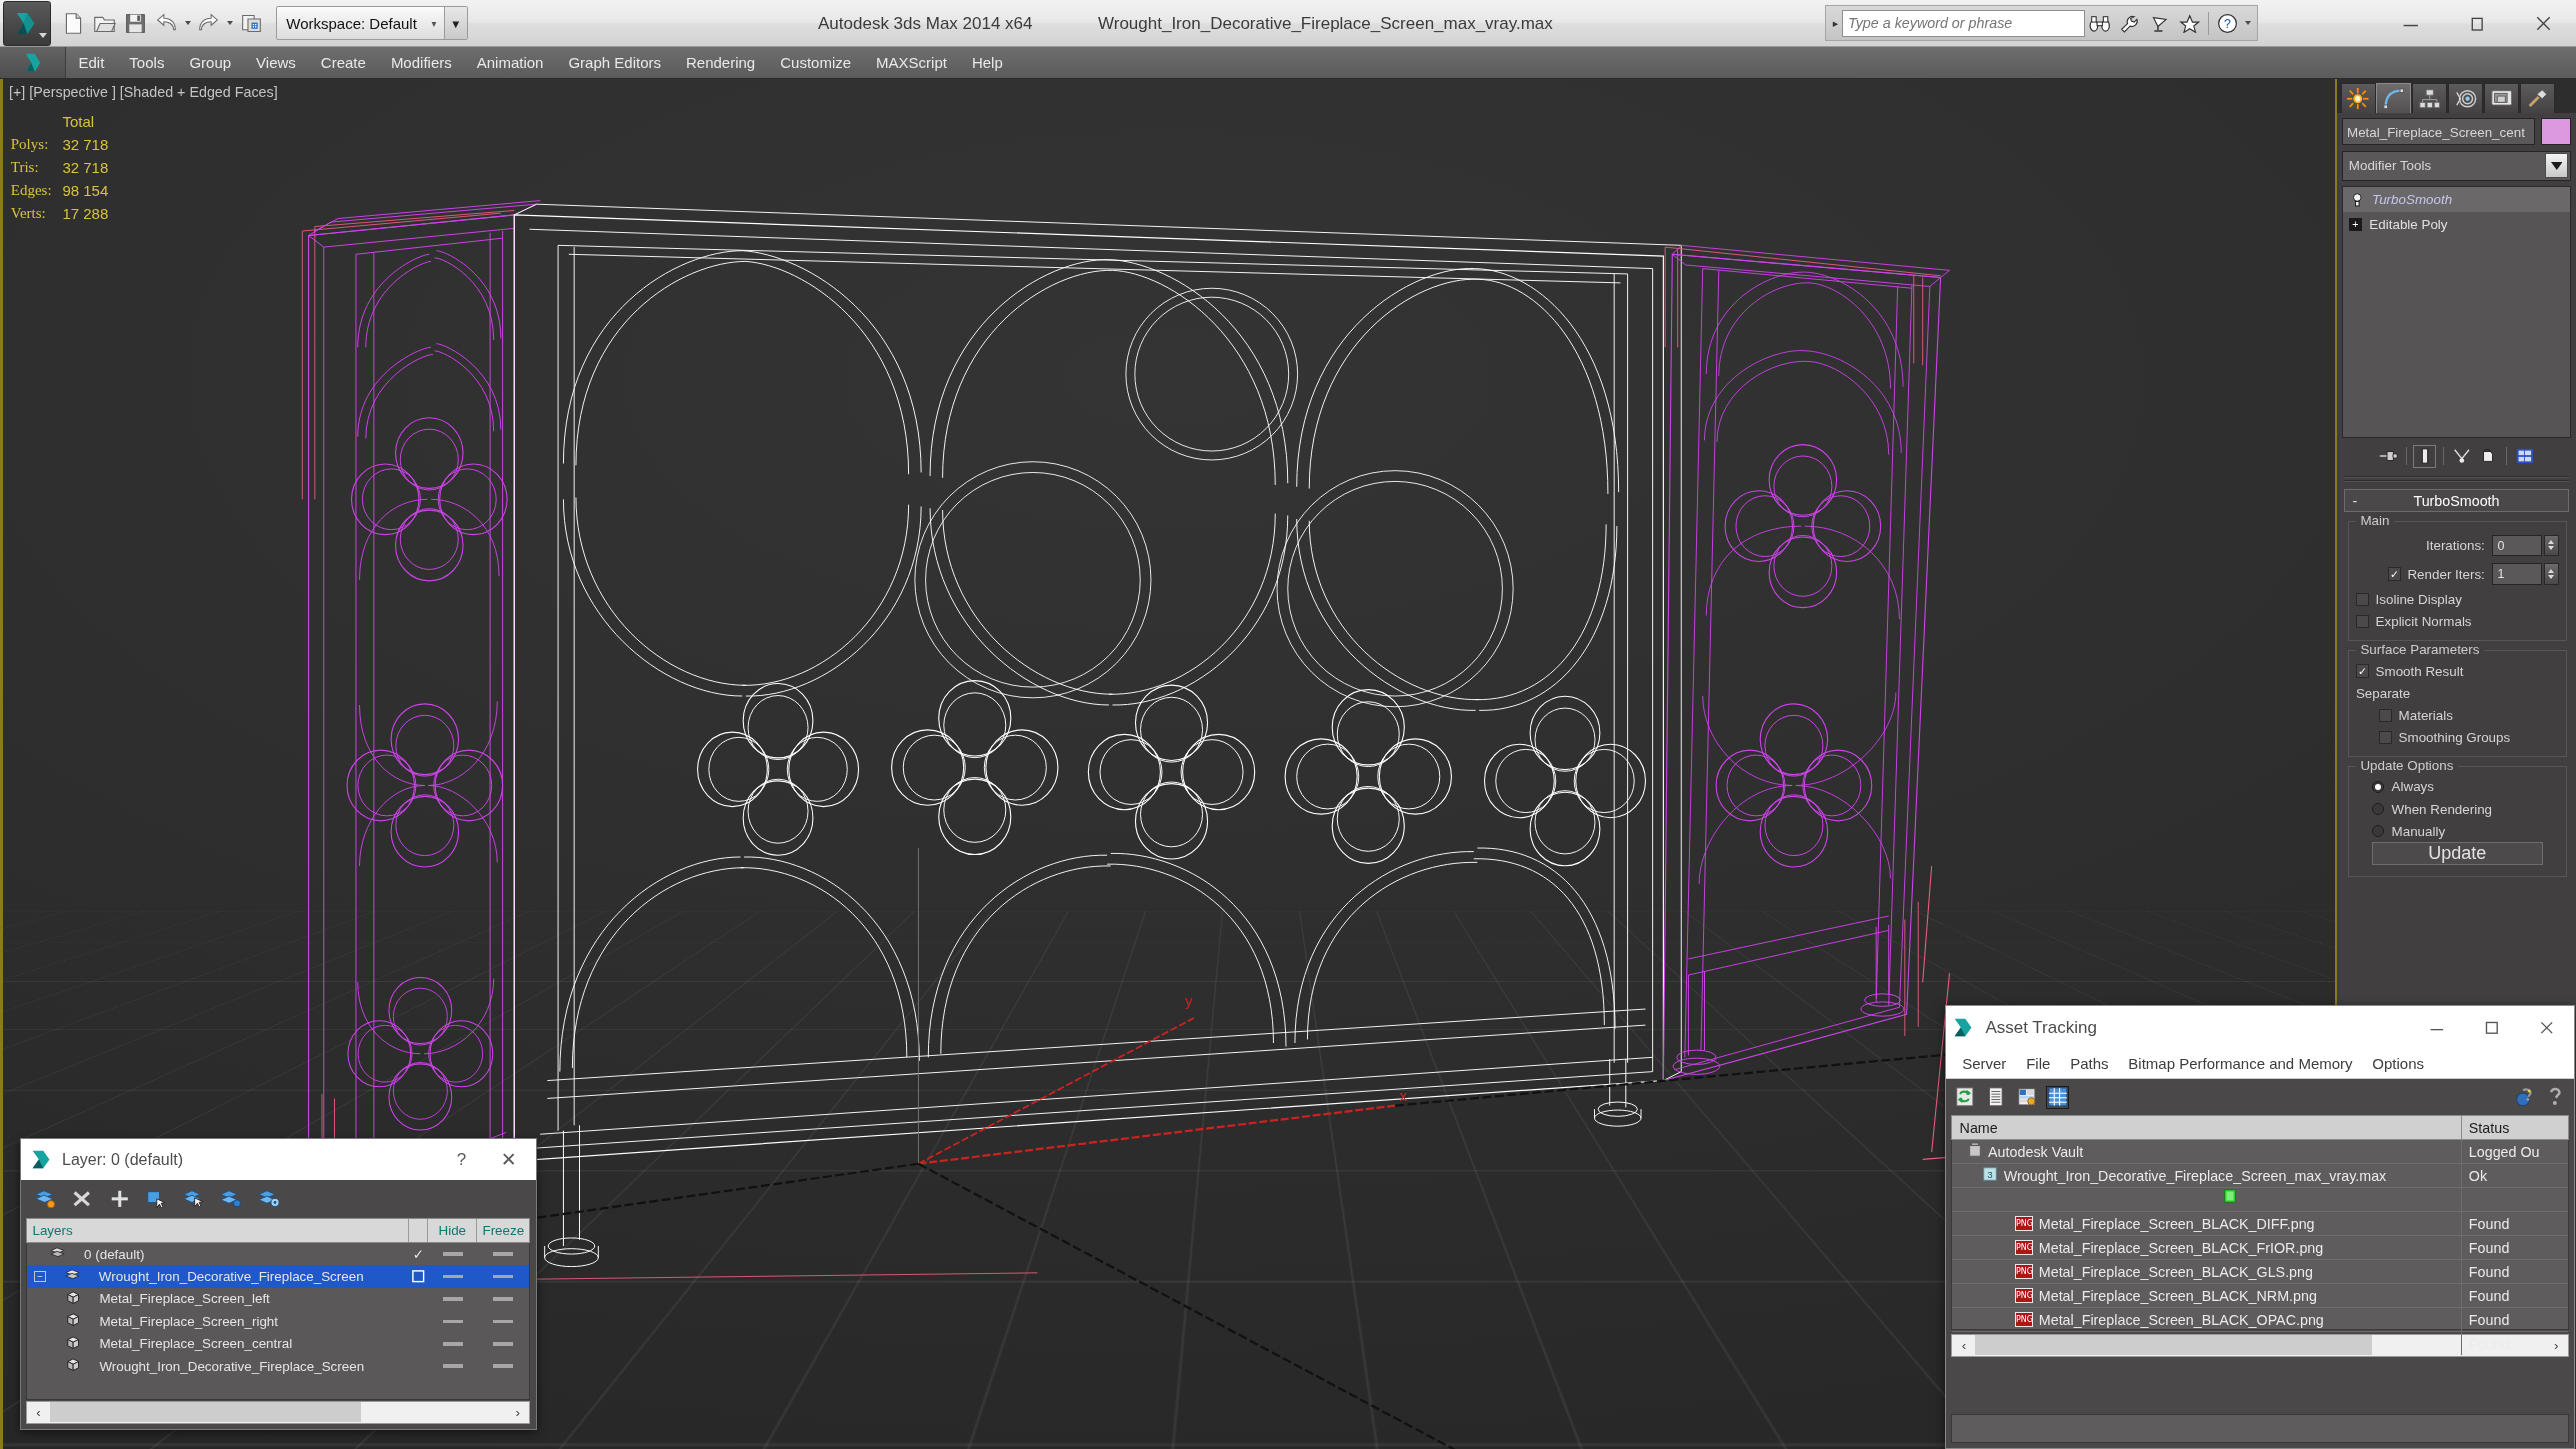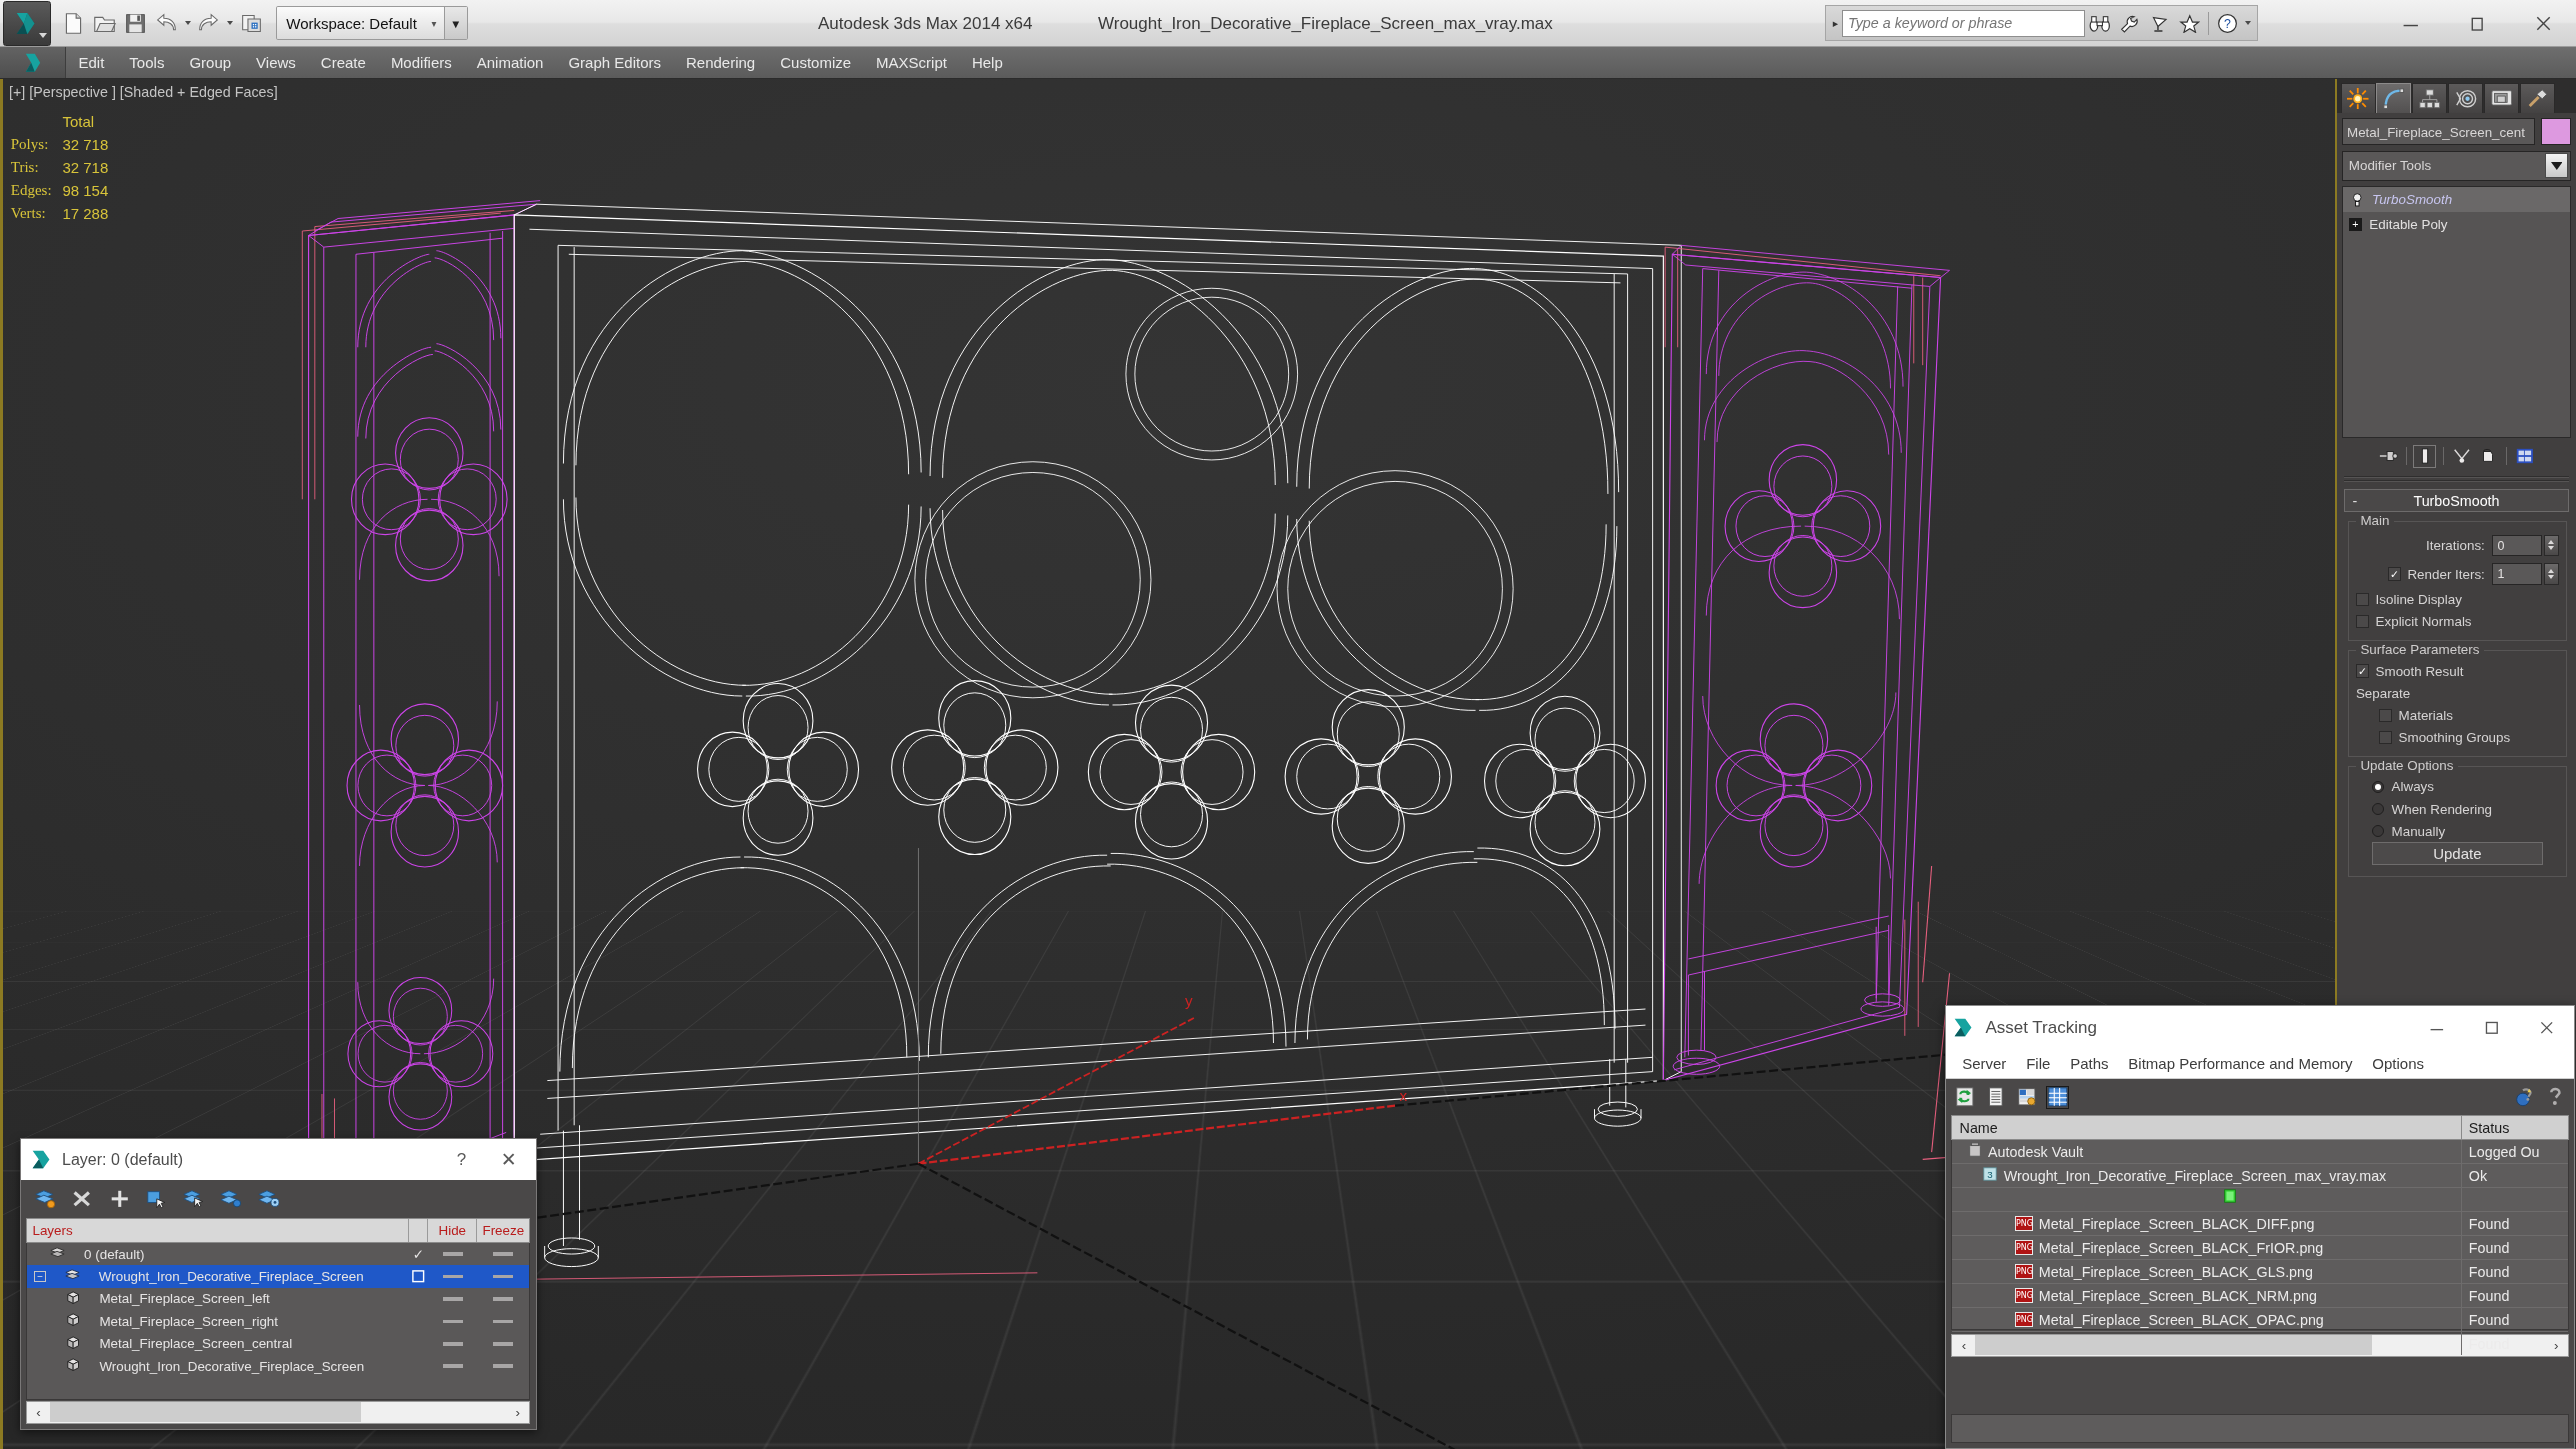--- a/index.html
+++ b/index.html
@@ -234,21 +234,21 @@
     color: #fff; font-size: 10.7px; line-height: 1;
   }
   .rad {
     width: 12.5px; height: 12.5px; border-radius: 50%; background: #3a3838;
     border: 1.8px solid #1f1e1e; display: inline-flex; align-items: center; justify-content: center;
     margin-right: 7.2px;
   }
   .rad.on::after { content:''; width: 6.3px; height: 6.3px; border-radius: 50%; background: #fff; }
   .btnflat {
     height: 23px; background: #4c4a4a; border: 0.9px solid #6e6c6c; color: #e4e2e2;
-    font-size: 15px; display: flex; align-items: center; justify-content: center;
+    font-size: 18px; display: flex; align-items: center; justify-content: center;
     margin: 3.6px 16px 1.8px 16px;
   }
   
   #layerdlg {
     position: absolute; left: 19.7px; top: 1138px; width: 517px; height: 292px;
     background: #4a4848; border: 0.9px solid #7a7878;
     box-shadow: 0 2.7px 9px rgba(0,0,0,.55);
   }
   #layerdlg .dtitlebar {
     height: 41px; background: #ffffff; display: flex; align-items: center; padding: 0 3.6px;
@@ -256,21 +256,21 @@
   #layerdlg .dtitlebar .dicon { width: 27px; height: 23px; margin: 0 7.2px 0 3.6px; }
   #layerdlg .dtitle { font-size: 16px; color: #4c4c4c; flex: 1; }
   #layerdlg .dhelp { width: 47px; text-align: center; font-size: 17px; color: #5a5a5a; }
   #layerdlg .dclose { width: 47px; text-align: center; font-size: 19px; color: #5a5a5a; }
   #layertools {
     height: 38px; background: #4a4848; display: flex; align-items: center; padding-left: 12.5px; gap: 14.3px;
   }
   .ltool { width: 23px; height: 23px; display: flex; align-items: center; justify-content: center; }
   #layerhdr {
     display: flex; height: 25px; background: #d8d8d8; margin: 0 5.4px;
-    border: 0.9px solid #8a8a8a; font-size: 13.4px; color: #b91c1c; align-items: stretch;
+    border: 0.9px solid #8a8a8a; font-size: 13.4px; color: #0f766e; align-items: stretch;
   }
   #layerhdr .c { display: flex; align-items: center; padding-left: 5.4px; border-right: 0.9px solid #9a9a9a; }
   #layerhdr .c.cname { flex: 1; }
   #layerhdr .c.ctick { width: 19.7px; }
   #layerhdr .c.chide { width: 49px; justify-content: center; padding-left: 0;}
   #layerhdr .c.cfreeze { width: 52px; justify-content: center; padding-left: 0; border-right: none;}
   #layerlist { margin: 0 5.4px; background: #5a5858; border: 0.9px solid #3a3838; border-top: none; height: 157px; }
   .lrow {
     display: flex; height: 22.4px; align-items: center; font-size: 13.4px; color: #e6e4e4;
   }

